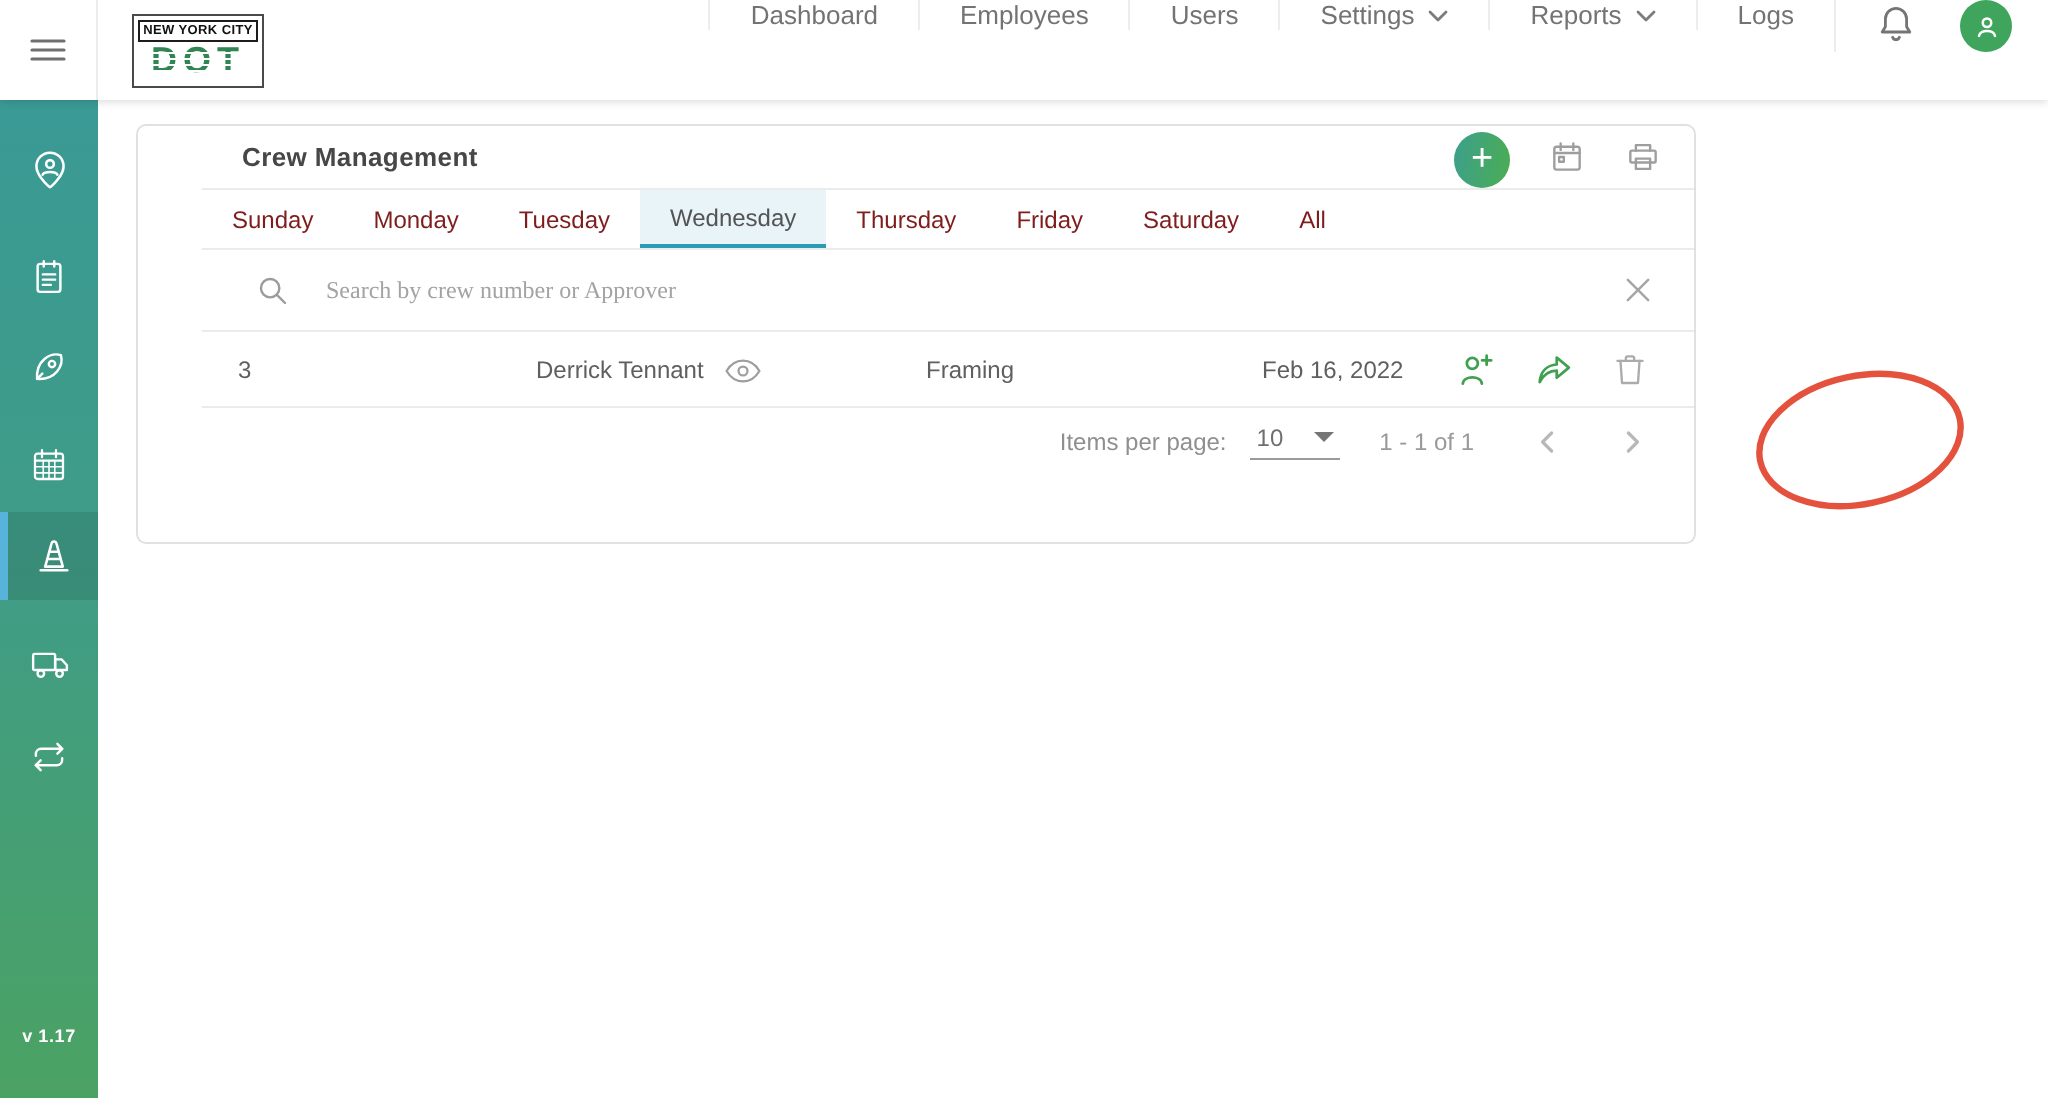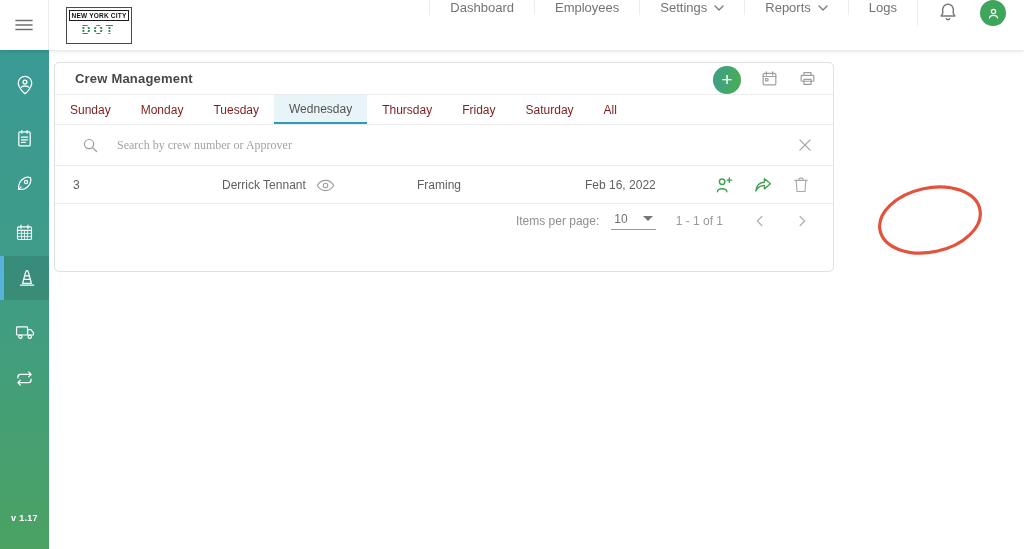--- a/index.html
+++ b/index.html
@@ -13,21 +13,21 @@
   
   .app-header{ position:absolute; top:0; left:0; width:1024px; height:50px;
     background:#fff; display:flex; align-items:stretch; z-index:6;
     box-shadow:0 1px 4px rgba(0,0,0,.14); }
   .menu-btn{ width:49px; display:flex; align-items:center; justify-content:center;
     border-right:1px solid #ececec; cursor:pointer; }
   .logo-box{ margin:7px 0 0 17px; width:66px; height:37px; border:1px solid #4a4a4a;
     background:#fff; padding:2px 3px 1px; display:flex; flex-direction:column; align-items:center; }
   .logo-top{ border:1px solid #1c1c1c; font-size:6.5px; font-weight:700; color:#111;
     padding:0 2px; line-height:9px; white-space:nowrap; letter-spacing:.2px; }
-  .logo-dot{ position:relative; font-size:12px; font-weight:800; color:#2f8653;
+  .logo-dot{ position:relative; font-size:18px; font-weight:800; color:#2f8653;
     line-height:19px; letter-spacing:3px; text-align:center; }
   .logo-dot::after{ content:""; position:absolute; inset:3px -2px 2px -2px;
     background:repeating-linear-gradient(180deg, transparent 0 2px, #fff 2px 3px); }
   .nav{ margin-left:auto; display:flex; align-items:flex-start; }
   .nav-item{ display:flex; align-items:center; gap:7px; padding:0 20px;
     border-left:1px solid #ededed; color:#737373; font-size:13px; cursor:pointer; white-space:nowrap; }
   .hdr-icons{ display:flex; align-items:center; gap:20px; padding:0 18px;
     border-left:1px solid #ededed; }
   .avatar{ width:26px; height:26px; border-radius:50%; background:#3fa45c;
     display:flex; align-items:center; justify-content:center; cursor:pointer; }
@@ -36,22 +36,22 @@
   .sidebar{ position:absolute; top:50px; left:0; width:49px; height:499px; z-index:5;
     background:linear-gradient(180deg,#3a9a95 0%, #3f9c87 45%, #4ba263 100%); }
   .sb-item{ position:absolute; left:0; width:49px; height:44px;
     display:flex; align-items:center; justify-content:center; cursor:pointer; }
   .sb-item.active{ background:rgba(0,0,0,.10); border-left:4px solid #57b3da; }
   .sb-version{ position:absolute; bottom:26px; width:100%; text-align:center;
     color:#fff; font-size:9px; font-weight:700; letter-spacing:.3px; }
 
   
   .main{ position:absolute; left:49px; top:50px; width:975px; height:499px; background:#fff; }
-  .card{ position:absolute; left:5px; top:12px; width:780px; height:210px;
-    background:#fff; border:1px solid #e1e1e1; border-radius:5px; }
+  .card{ position:absolute; left:19px; top:12px; width:780px; height:210px;
+    background:#fff; border:1px solid #e1e1e1; border-radius:5px;padding-left:32px; }
   .card-header{ height:32px; display:flex; align-items:center;
     padding:0 16px 0 20px; border-bottom:1px solid #ebebeb; }
   .card-title{ font-size:13px; font-weight:700; color:#474747; letter-spacing:.2px; }
   .card-actions{ margin-left:auto; display:flex; align-items:center; gap:19px; }
   .add-btn{ width:28px; height:28px; border-radius:50%; border:none; cursor:pointer;
     background:linear-gradient(100deg,#3c9f8d,#4bad52); color:#fff;
     font-size:19px; line-height:26px; font-family:inherit; margin-top:3px; }
   .icon-btn{ background:none; border:none; cursor:pointer; padding:0; }
 
   .tabs{ height:30px; display:flex; border-bottom:1px solid #ebebeb; }
@@ -102,20 +102,23 @@
   </div>
 
   <nav class="nav">
     <div class="nav-item">
       <span>Dashboard</span>
     </div>
     <div class="nav-item">
       <span>Employees</span>
     </div>
     <div class="nav-item">
+      <span>Users</span>
+    </div>
+    <div class="nav-item">
       <span>Settings</span>
       <svg width="10" height="6" viewBox="0 0 10 6">
         <path d="M1 1l4 4 4-4" stroke="#7c7c7c" stroke-width="1.4" fill="none" stroke-linecap="round" stroke-linejoin="round"></path>
       </svg>
     </div>
     <div class="nav-item">
       <span>Reports</span>
       <svg width="10" height="6" viewBox="0 0 10 6">
         <path d="M1 1l4 4 4-4" stroke="#7c7c7c" stroke-width="1.4" fill="none" stroke-linecap="round" stroke-linejoin="round"></path>
       </svg>

